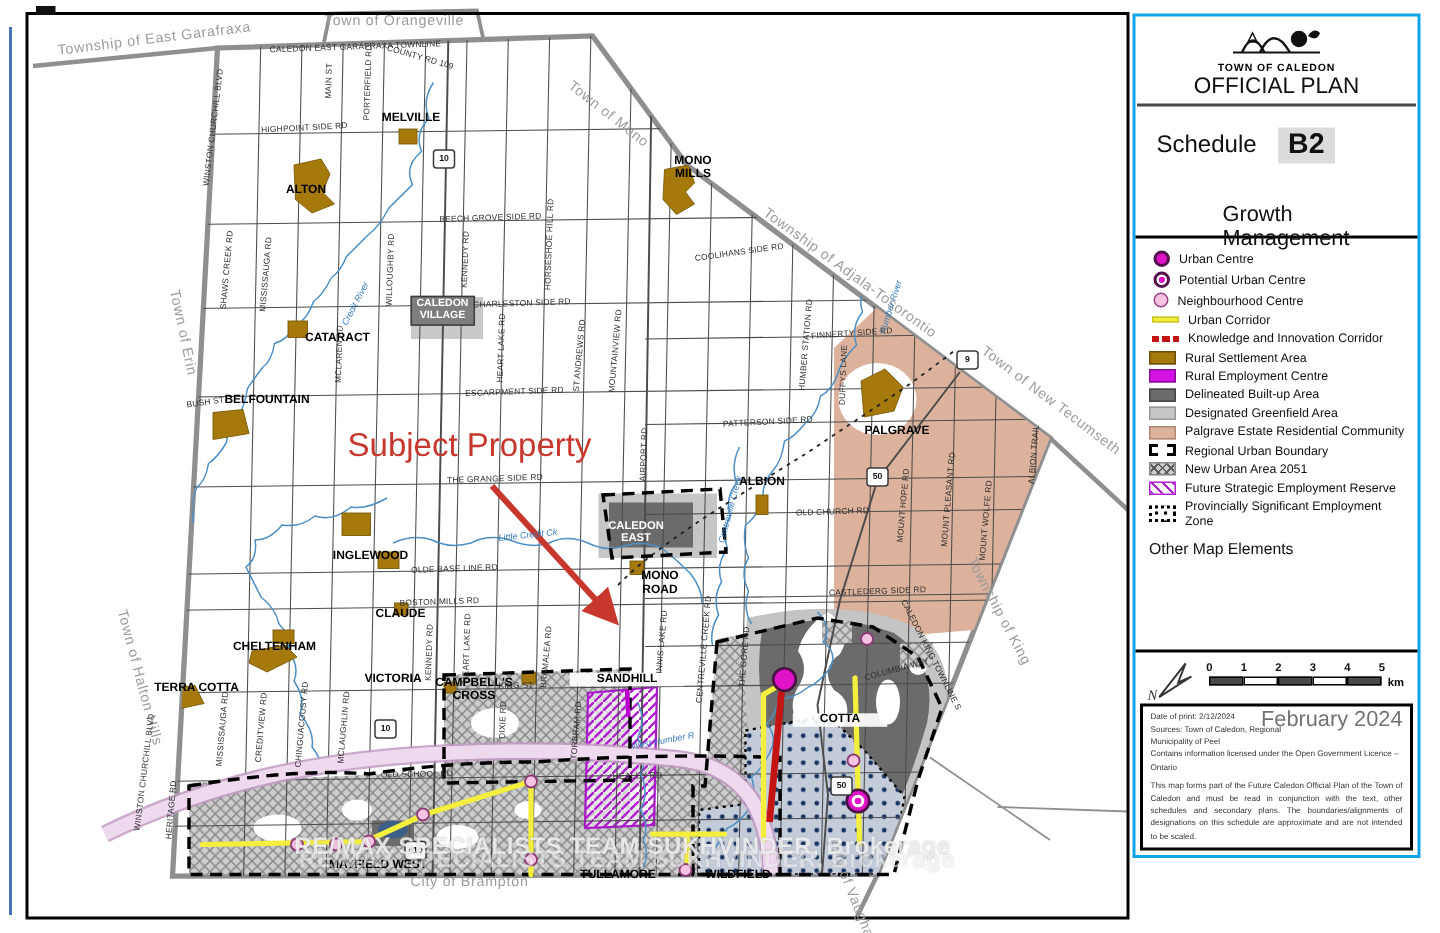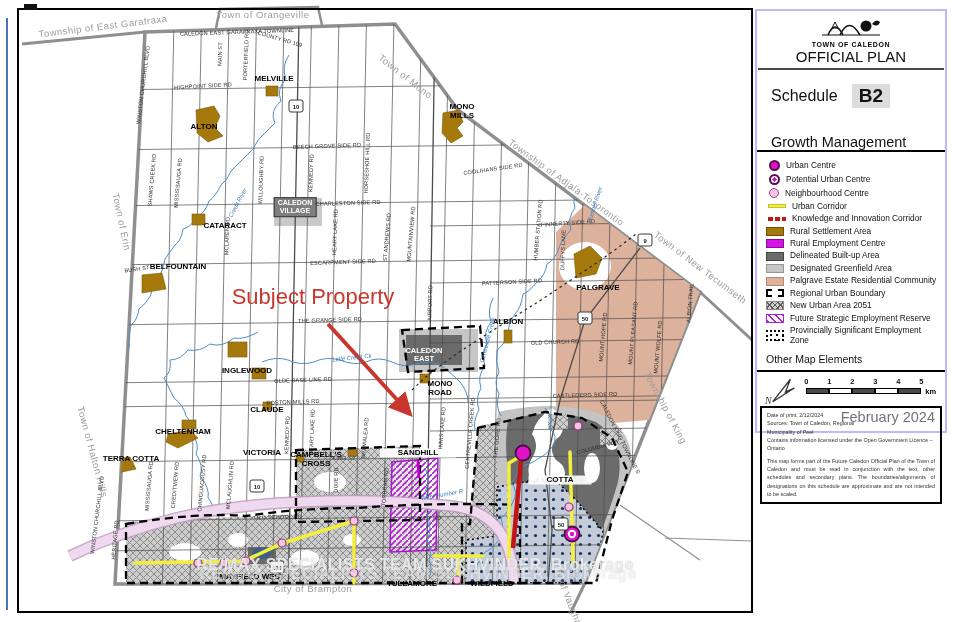--- a/index.html
+++ b/index.html
@@ -15,27 +15,27 @@
   .lb-chip{font-size:8px;font-weight:bold;color:#000;background:rgba(255,255,255,.92);padding:0 18px;}
   .lb-bound{font-size:9.5px;color:#9c9c9c;letter-spacing:.5px;}
   .lb-river{font-size:6px;color:#3a7ab8;font-style:italic;}
   .lb-white{font-size:7.5px;font-weight:bold;color:#fff;}
   .lb-box{font-size:7px;font-weight:bold;color:#fff;background:#7e7e7e;border:1px solid #3c3c3c;padding:1px 3px;}
   .subject{position:absolute;z-index:4;font-size:22px;color:#c8372d;white-space:nowrap;transform:translate(-50%,-50%);}
   .wmark{position:absolute;z-index:5;font-size:16px;font-weight:bold;color:rgba(252,252,252,.8);text-shadow:0 0 1px rgba(110,110,110,.55);white-space:nowrap;transform:translate(-50%,-50%);letter-spacing:.4px;pointer-events:none;}
   .shield{position:absolute;z-index:3;width:13px;height:11px;background:#fff;border:1px solid #3a3a3a;border-radius:2.5px;font-size:5.8px;font-weight:bold;color:#111;display:flex;align-items:center;justify-content:center;transform:translate(-50%,-50%);}
 
   
-  #right-panel{position:absolute;left:755px;top:9px;width:192px;height:424px;background:#fff;border:2px solid #c4b5fd;box-sizing:border-box;z-index:6;display:flex;flex-direction:column;}
+  #right-panel{position:absolute;left:755px;top:9px;width:192px;height:563px;background:#fff;border:2px solid #0ea5e9;box-sizing:border-box;z-index:6;display:flex;flex-direction:column;}
   .rp-title{height:148px;border-bottom:2px solid #000;text-align:center;padding-top:4px;box-sizing:border-box;}
   .rp-org{font-size:7px;font-weight:bold;letter-spacing:.6px;margin-top:-2px;}
   .rp-plan{font-size:15px;color:#111;padding-bottom:3px;border-bottom:2px solid #4a4a4a;margin:0 1px;}
   .rp-sched{text-align:left;padding:14px 0 0 14px;font-size:16px;color:#111;display:flex;align-items:center;gap:14px;}
   .b2{background:#dcdcdc;font-size:19px;font-weight:bold;padding:1px 7px;}
-  .rp-sub{text-align:left;padding:26px 0 0 14px;font-size:14.5px;color:#111;}
+  .rp-sub{text-align:left;padding:26px 0 0 14px;font-size:14.5px;color:#111;margin-left:44px;}
   .rp-legend{height:336px;border-bottom:2px solid #000;box-sizing:border-box;padding:8px 4px 0 9px;}
   .lrow{display:flex;align-items:center;gap:6px;margin-bottom:3.2px;}
   .lt{font-size:8.3px;color:#111;line-height:1.12;}
   .sw{width:18px;height:9px;flex:0 0 auto;box-sizing:border-box;}
   .sw-uc{width:11px;height:11px;border-radius:50%;background:#e013c8;border:2px solid #53104c;margin-left:3px;}
   .sw-puc{width:11px;height:11px;border-radius:50%;border:2px solid #53104c;margin-left:3px;background:radial-gradient(circle,#e013c8 0,#e013c8 2px,#fff 2.2px,#fff 3.6px,#e013c8 3.8px);}
   .sw-nc{width:10px;height:10px;border-radius:50%;background:#f6c3e3;border:1.5px solid #9c4383;margin-left:3px;}
   .sw-ycorr{height:4px;background:#f3ef3c;border:.5px solid #c8c42a;margin-left:2px;}
   .sw-kic{height:4px;background:repeating-linear-gradient(90deg,#c41414 0 5px,#fff 5px 7px);margin-left:2px;}
   .sw-rsa{background:#a5790c;border:1px solid #6d4f06;}

